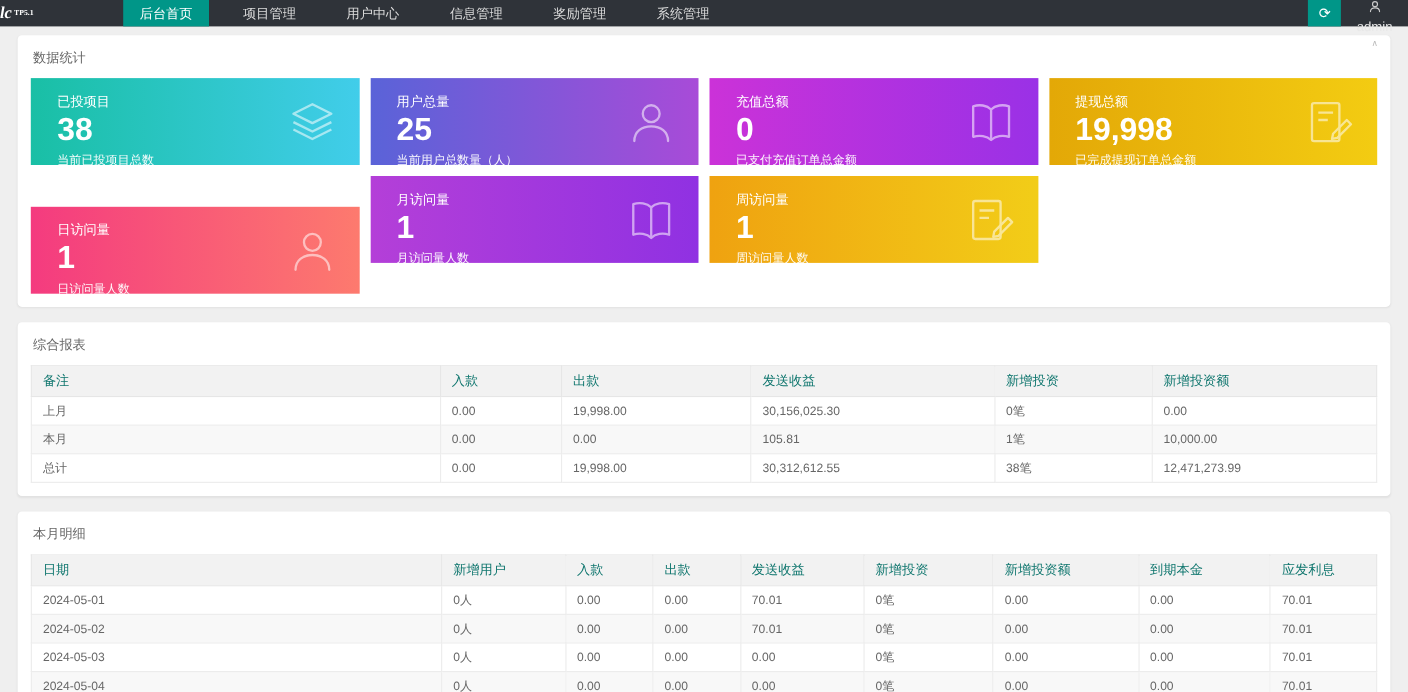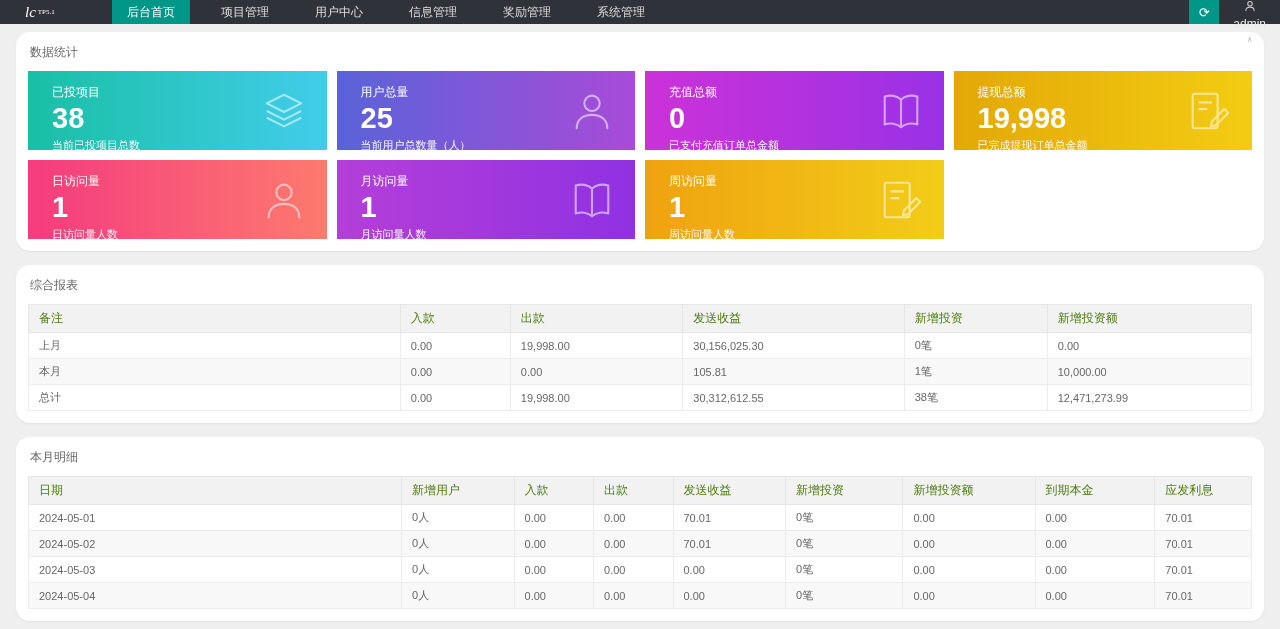--- a/index.html
+++ b/index.html
@@ -9,48 +9,48 @@
   }
   *{box-sizing:border-box;margin:0;padding:0;}
   html,body{width:1280px;height:629px;overflow:hidden;}
   body{
     background:var(--page-bg);
     font-family:"Liberation Sans","DejaVu Sans",sans-serif;
   }
 
   
   .navbar{height:24px;background:var(--navbar-bg);display:flex;align-items:stretch;color:#e8e8e8;font-size:12px;}
-  .logo{width:96px;display:flex;align-items:center;padding-left:25px;color:#fff;font-family:"Liberation Serif",serif;font-size:15px;font-style:italic;}
+  .logo{width:96px;display:flex;align-items:center;padding-left:0;color:#fff;font-family:"Liberation Serif",serif;font-size:15px;font-style:italic;font-weight:bold;}
   .logo sup{font-size:7px;font-style:normal;margin-left:2px;text-align:right;}
   .nav-items{display:flex;align-items:stretch;}
   .nav-item{padding:0 15px;display:flex;align-items:center;cursor:pointer;color:#ddd;margin-left:16px;}
   .nav-item.active{background:var(--accent);color:#fff;}
   .nav-right{margin-left:auto;display:flex;align-items:stretch;}
   .refresh-btn{width:30px;display:flex;align-items:center;justify-content:center;background:var(--accent);color:#fff;font-size:13px;cursor:pointer;}
   .user-menu{display:flex;align-items:center;gap:5px;padding:0 14px;cursor:pointer;flex-direction:column;}
   .user-menu svg{display:block;}
   .caret{font-size:8px;color:#bbb;transform:translateY(-1px);}
 
   
   main{padding:8px 16px;}
-  .panel{background:#fff;border-radius:14px;padding:10px 12px 12px;margin-bottom:14px;box-shadow:0 1px 2px rgba(0,0,0,.06);}
+  .panel{background:#fff;border-radius:4px;padding:10px 12px 12px;margin-bottom:14px;box-shadow:0 1px 2px rgba(0,0,0,.06);}
   .panel-title{font-size:12px;color:#666;margin:2px 2px 10px;}
 
   
   .stats-grid{display:grid;grid-template-columns:repeat(4,1fr);gap:10px;}
   .stat-card{height:79px;position:relative;color:#fff;padding:13px 24px;overflow:hidden;}
   .card-label{font-size:12px;}
   .card-value{font-size:29px;font-weight:700;margin:2px 0 5px;line-height:1.05;}
   .card-desc{font-size:11px;opacity:.95;}
   .card-icon{position:absolute;right:20px;top:50%;transform:translateY(-50%);opacity:.55;}
   .card-icon svg{display:block;}
 
   
   table{width:100%;border-collapse:collapse;table-layout:fixed;}
-  th{background:#f2f2f2;font-weight:400;text-align:left;font-size:12px;color:#4d7c0f;padding:5px 10px;border:1px solid #e6e6e6;white-space:nowrap;overflow:hidden;}
+  th{background:#f2f2f2;font-weight:400;text-align:left;font-size:12px;color:#0f766e;padding:5px 10px;border:1px solid #e6e6e6;white-space:nowrap;overflow:hidden;}
   td{font-size:11px;color:#666;padding:5px 10px;border:1px solid #ececec;background:#fff;white-space:nowrap;overflow:hidden;}
   tbody tr:nth-child(even) td{background:#f8f8f8;}
 </style>
 </head>
 <body>
 
 <nav class="navbar">
   <div class="logo">
     <span>lc</span>
       <sup>TP5.1</sup>
@@ -124,21 +124,21 @@
           <div class="card-value">19,998</div>
           <div class="card-desc">已完成提现订单总金额</div>
           <span class="card-icon">
             <svg width="46" height="46" viewBox="0 0 48 48" fill="none" stroke="#fff" stroke-width="2.2" stroke-linejoin="round">
               <rect x="7" y="6" width="26" height="36" rx="2"></rect>
               <path d="M13 15h14M13 22h9"></path>
               <path d="M27 35l13-13 4 4-13 13-5 1z"></path>
             </svg>
           </span>
         </div>
-        <div class="stat-card" style="background: linear-gradient(90deg, rgb(244, 59, 127), rgb(253, 122, 110));">
+        <div class="stat-card" style="background: linear-gradient(90deg, rgb(244, 59, 127), rgb(253, 122, 110)); margin-top: 28px;">
           <div class="card-label">日访问量</div>
           <div class="card-value">1</div>
           <div class="card-desc">日访问量人数</div>
           <span class="card-icon">
             <svg width="46" height="46" viewBox="0 0 48 48" fill="none" stroke="#fff" stroke-width="2.2">
               <circle cx="24" cy="16" r="8"></circle>
               <path d="M8 42c0-9 7-14 16-14s16 5 16 14" stroke-linecap="round"></path>
             </svg>
           </span>
         </div>

